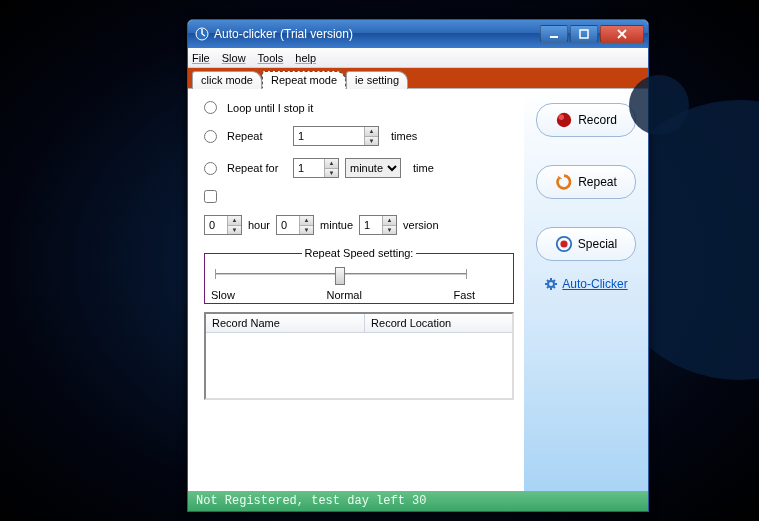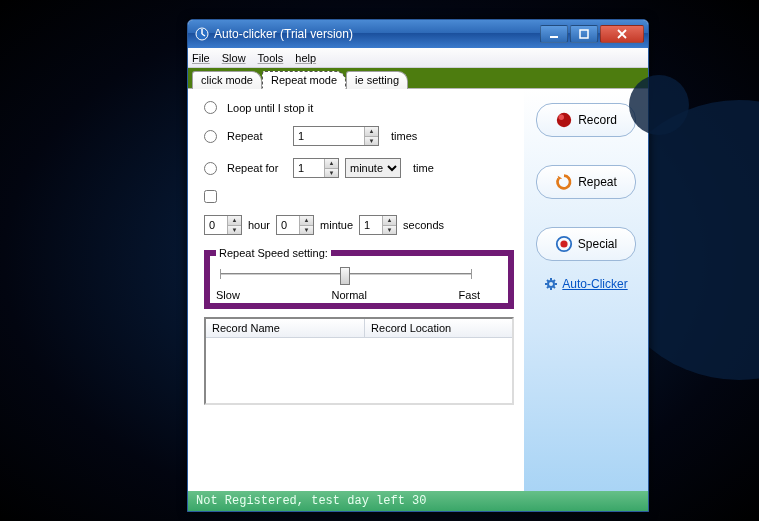--- a/index.html
+++ b/index.html
@@ -66,21 +66,21 @@
   align-items: center;
   padding: 0 4px;
   gap: 12px;
   font-size: 11px;
 }
 .menubar span { text-decoration: underline; text-decoration-color: rgba(0,0,0,0.3); cursor: default; }
 
 .tabs {
   display: flex;
   padding: 2px 4px 0 4px;
-  background: #4d7c0f;
+  background: #c2410c;
   border-bottom: 1px solid #b5b5b5;
 }
 .tab {
   font-size: 11px;
   padding: 2px 8px 2px 8px;
   border: 1px solid #9f9f9f;
   border-bottom: none;
   background: linear-gradient(#fff,#f3f3f3);
   border-radius: 3px 10px 0 0;
   margin-right: 0px;
@@ -172,23 +172,24 @@
   font-size: 6px; color:#333;
 }
 .spin .arrows div:first-child { border-bottom: 1px solid #b0b0b0; }
 select {
   height: 20px;
   font-size: 11px;
   border: 1px solid #7a7a7a;
 }
 
 fieldset.speed {
-  border: 6px solid #701a75;
+  border: 1px solid #701a75;
   padding: 6px 6px 2px 6px;
   margin-top: 4px;
+  text-align: center;
 }
 fieldset.speed legend { font-size: 11px; padding: 0 3px; }
 .slider {
   position: relative;
   height: 22px;
   width: 260px;
 }
 .slider .track {
   position: absolute;
   top: 8px; left: 4px; right: 4px;
@@ -339,21 +340,21 @@
             </span>
         </span>
         <span>mintue</span>
         <span class="spin sm">
           <input value="1" style="">
           <span class="arrows">
               <div>▲</div>
               <div>▼</div>
             </span>
         </span>
-        <span>seconds</span>
+        <span>version</span>
       </div>
 
       <fieldset class="speed">
         <legend>Repeat Speed setting:</legend>
         <div class="slider">
           <div class="track"></div>
           <div class="tick" style="left:4px"></div>
           <div class="tick" style="left:128px"></div>
           <div class="tick" style="right:4px"></div>
           <div class="thumb" style="left:124px"></div>

